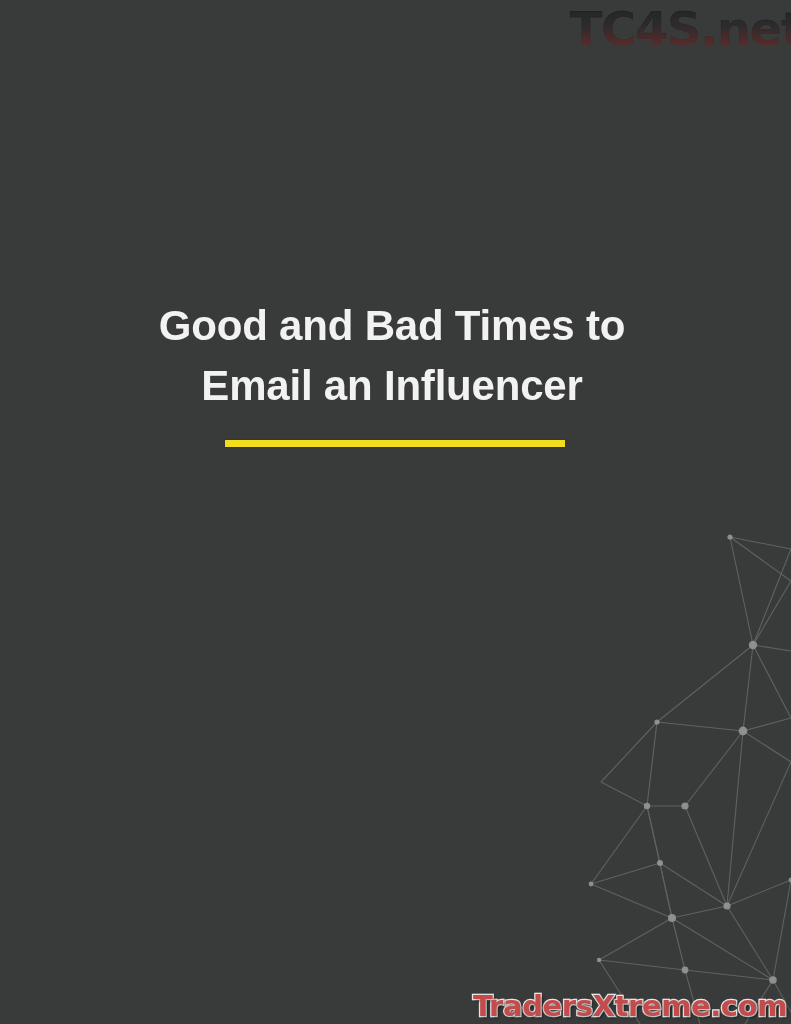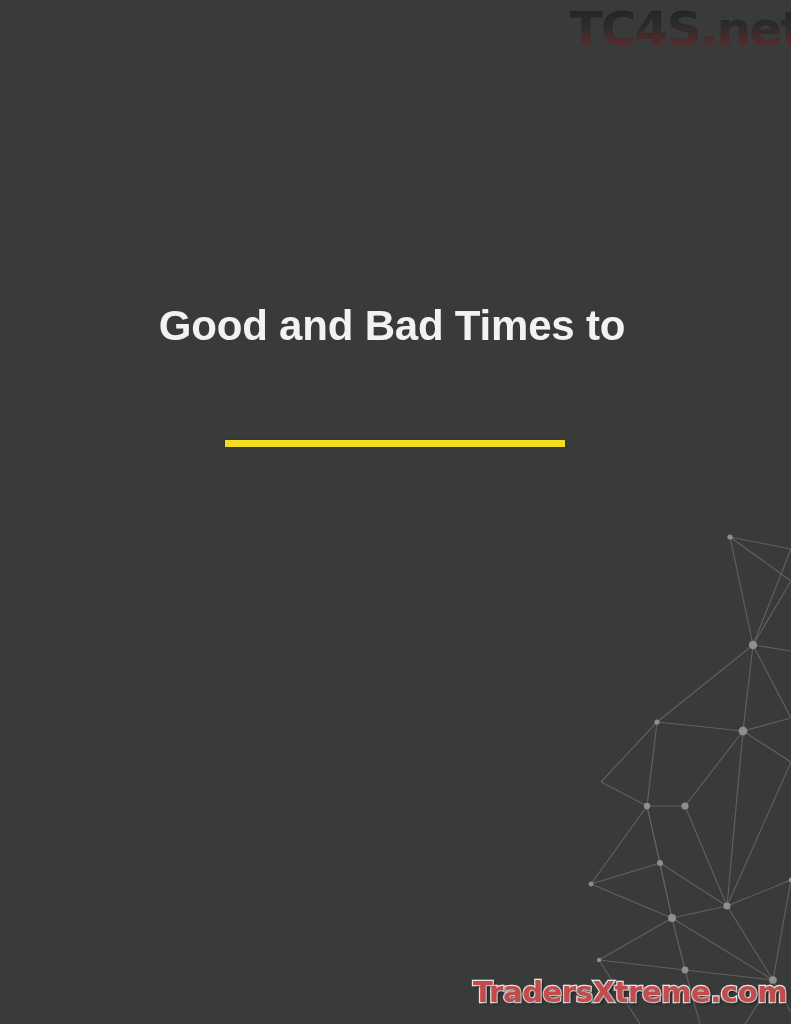--- a/index.html
+++ b/index.html
@@ -109,21 +109,21 @@
     color: transparent;
     text-shadow: 0 0 1px rgba(255,255,255,0.10);
     display: inline-block;
     transform: scaleX(1.05);
   }
 
   
   #wm-traders {
     position: absolute;
     right: 4px;
-    bottom: 15px;
+    bottom: 1px;
     pointer-events: none;
     text-decoration: underline;
   }
   #wm-traders .txt {
     font-family: "DejaVu Sans", "Liberation Sans", sans-serif;
     font-weight: bold;
     font-size: 29px;
     letter-spacing: -0.4px;
     color: #c44b4b;
     -webkit-text-stroke: 2.5px #e9e9e9;
@@ -198,20 +198,21 @@
       <circle cx="685" cy="970" r="3.4"></circle>
       <circle cx="773" cy="980" r="3.8"></circle>
       <circle cx="791" cy="880" r="2.4"></circle>
       <circle cx="599" cy="960" r="2.2"></circle>
     </g>
   </svg>
 
   <div id="cover-block">
     <h1 id="title">
       <span class="tl">Good and Bad Times to</span>
+      <span class="tl">Email an Influencer</span>
     </h1>
     <div id="divider"></div>
   </div>
 
   <div id="wm-tc4s">
     <span class="txt">TC4S.net</span>
   </div>
 
 
   <div id="wm-traders">

